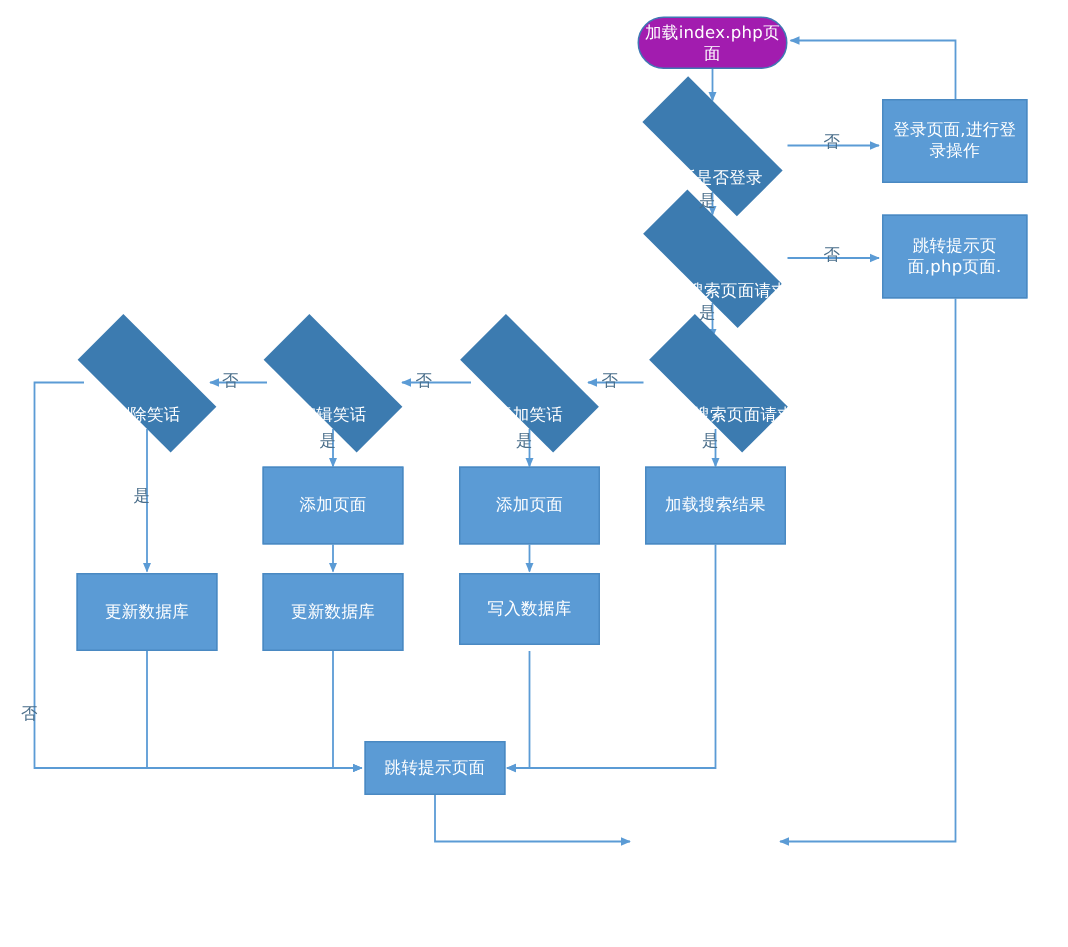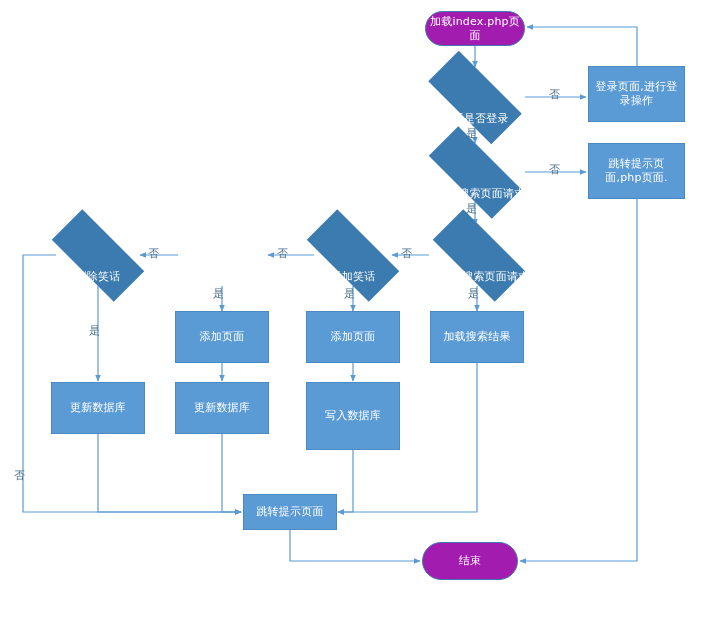--- a/index.html
+++ b/index.html
@@ -150,24 +150,28 @@
   </div>
 
   <div class="node rect" style="left:430px;top:311px;width:94px;height:52px;">
     <span>加载搜索结果</span>
   </div>
 
   <div class="node rect" style="left:306px;top:311px;width:94px;height:52px;">
     <span>添加页面</span>
   </div>
 
-  <div class="node rect" style="left:306px;top:382px;width:94px;height:68px;">
+  <div class="node rect" style="left:306px;top:382px;width:94px;height:48px;">
     <span>写入数据库</span>
   </div>
 
+  <div class="node diamond" style="left:160px;top:225px;width:124px;height:61px;">
+    <span class="dshape"></span>
+    <span class="dlabel">编辑笑话</span>
+  </div>
 
   <div class="node rect" style="left:175px;top:311px;width:94px;height:52px;">
     <span>添加页面</span>
   </div>
 
   <div class="node rect" style="left:175px;top:382px;width:94px;height:52px;">
     <span>更新数据库</span>
   </div>
 
   <div class="node diamond" style="left:36px;top:225px;width:124px;height:61px;">
@@ -176,23 +180,20 @@
   </div>
 
   <div class="node rect" style="left:51px;top:382px;width:94px;height:52px;">
     <span>更新数据库</span>
   </div>
 
   <div class="node rect" style="left:243px;top:494px;width:94px;height:36px;">
     <span>跳转提示页面</span>
   </div>
 
-  <div class="node term" style="left:422px;top:542px;width:96px;height:38px;">
-    <span>结束</span>
-  </div>
 
   <span class="edge-label" style="left:549px;top:89px;">否</span>
 
   <span class="edge-label" style="left:466px;top:128px;">是</span>
 
   <span class="edge-label" style="left:549px;top:164px;">否</span>
 
   <span class="edge-label" style="left:466px;top:203px;">是</span>
 
   <span class="edge-label" style="left:468px;top:288px;">是</span>

